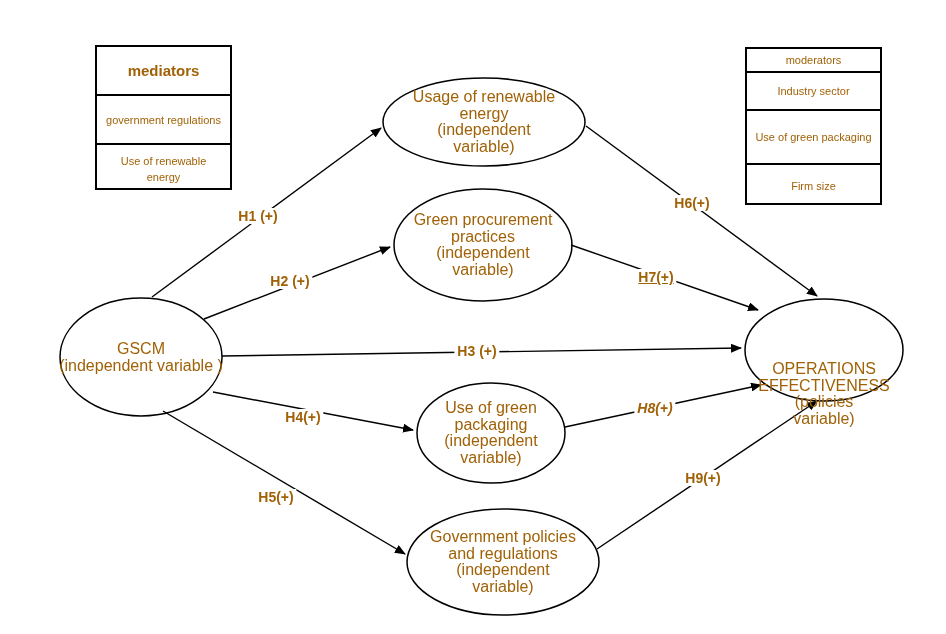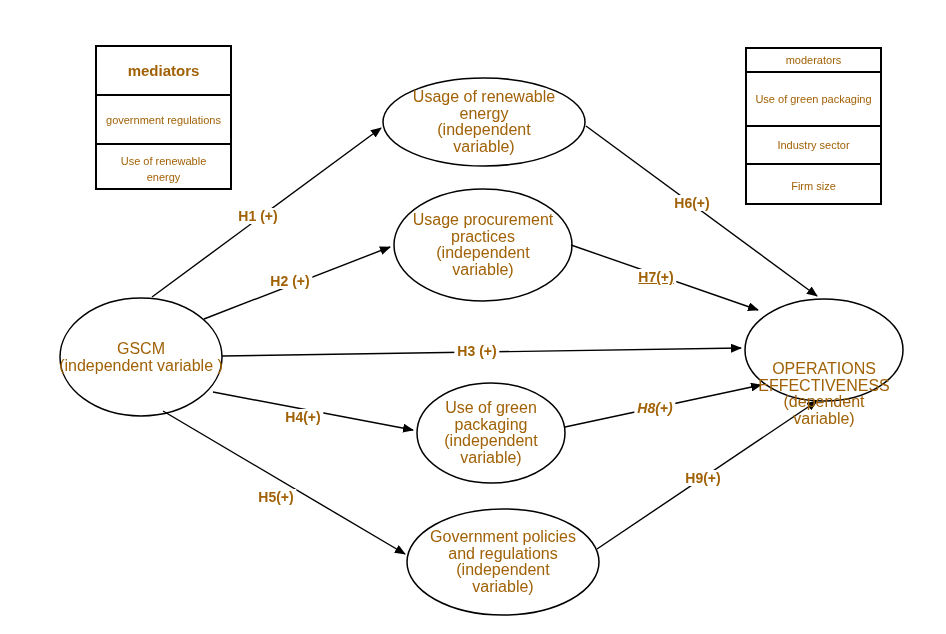--- a/index.html
+++ b/index.html
@@ -83,34 +83,34 @@
   </svg>
 
   <div class="box" style="left:95px; top:45px; width:137px; height:145px;">
     <div class="box-row box-header-bold" style="height:47px;">mediators</div>
     <div class="box-row" style="height:49px;">government regulations</div>
     <div class="box-row" style="height:49px;">Use of renewable energy</div>
   </div>
 
   <div class="box" style="left:745px; top:47px; width:137px; height:158px;">
     <div class="box-row" style="height:22px;">moderators</div>
+    <div class="box-row" style="height:38px;">Industry sector</div>
     <div class="box-row" style="height:54px;">Use of green packaging</div>
-    <div class="box-row" style="height:38px;">Industry sector</div>
     <div class="box-row" style="height:44px;">Firm size</div>
   </div>
 
   <div class="node-label" style="left:484px; top:122px;">
     <div>Usage of renewable</div>
     <div>energy</div>
     <div>(independent</div>
     <div>variable)</div>
   </div>
 
   <div class="node-label" style="left:483px; top:245px;">
-    <div>Usage procurement</div>
+    <div>Green procurement</div>
     <div>practices</div>
     <div>(independent</div>
     <div>variable)</div>
   </div>
 
   <div class="node-label" style="left:141px; top:357px;">
     <div>GSCM</div>
     <div>(independent variable )</div>
   </div>
 
@@ -124,21 +124,21 @@
   <div class="node-label" style="left:503px; top:562px;">
     <div>Government policies</div>
     <div>and regulations</div>
     <div>(independent</div>
     <div>variable)</div>
   </div>
 
   <div class="node-label" style="left:824px; top:350px;margin-top:44px;">
     <div>OPERATIONS</div>
     <div>EFFECTIVENESS</div>
-    <div>(dependent</div>
+    <div>(policies</div>
     <div>variable)</div>
   </div>
 
   <div class="h-label" style="left:258px; top:216px;">H1 (+)</div>
   <div class="h-label" style="left:290px; top:281px;">H2 (+)</div>
   <div class="h-label" style="left:477px; top:351px;">H3 (+)</div>
   <div class="h-label" style="left:303px; top:417px;">H4(+)</div>
   <div class="h-label" style="left:276px; top:489px;margin-top:8px;">H5(+)</div>
   <div class="h-label" style="left:692px; top:203px;">H6(+)</div>
   <div class="h-label" style="left:656px; top:277px;text-decoration:underline;">H7(+)</div>

